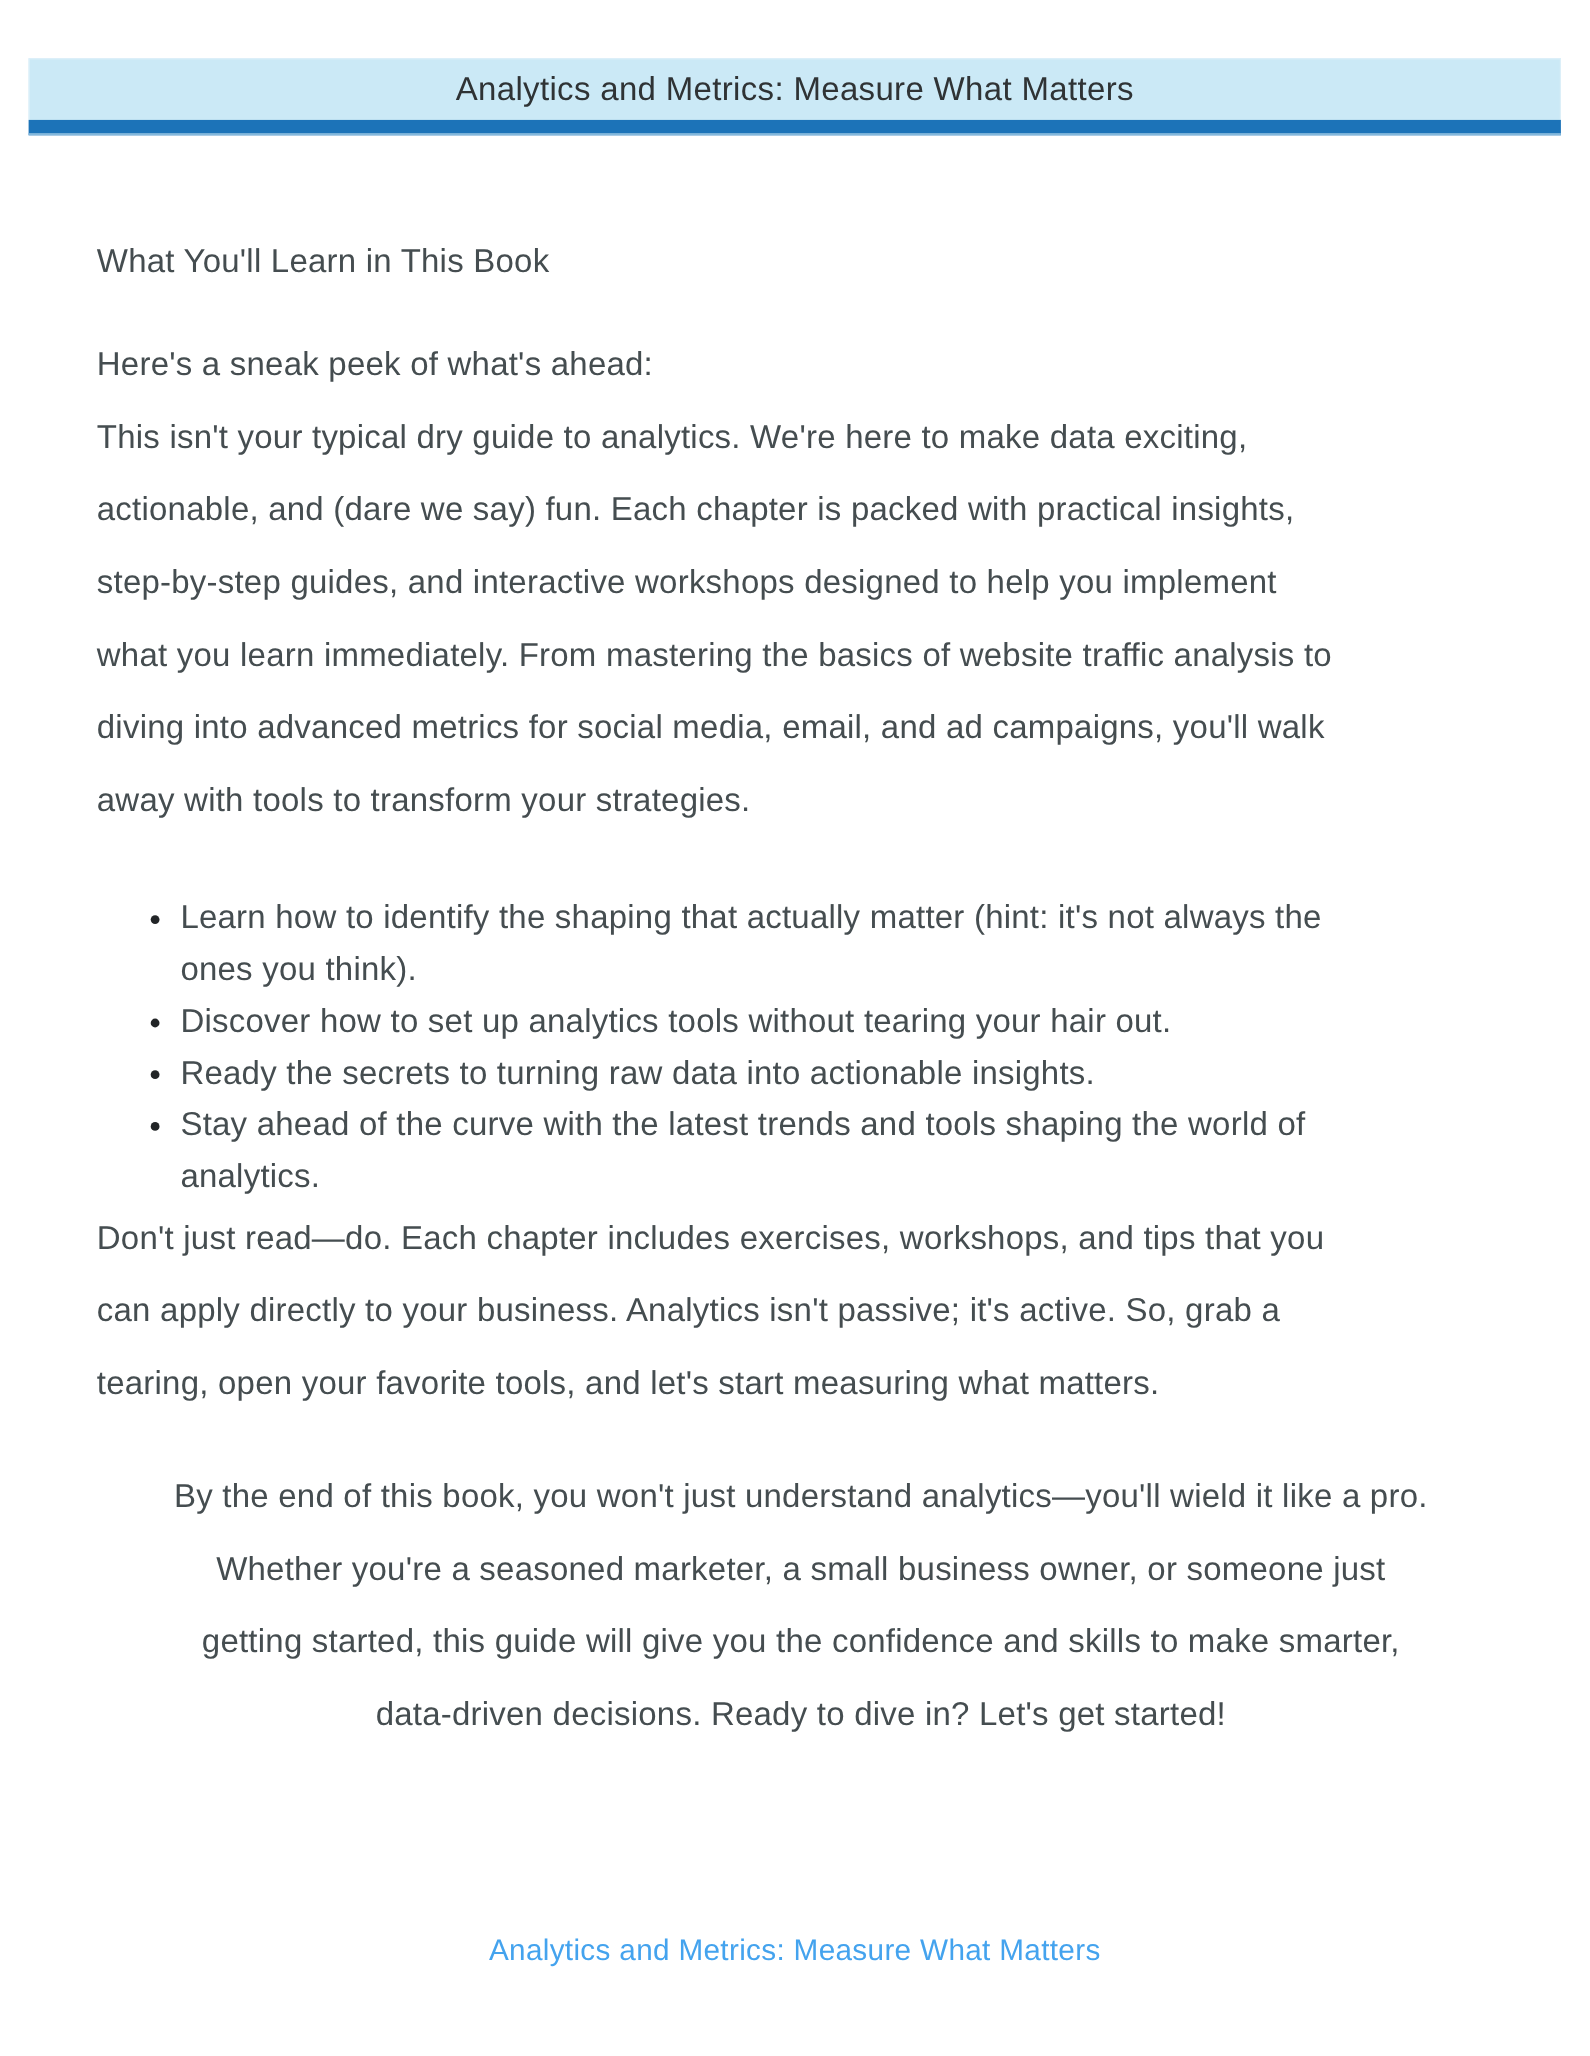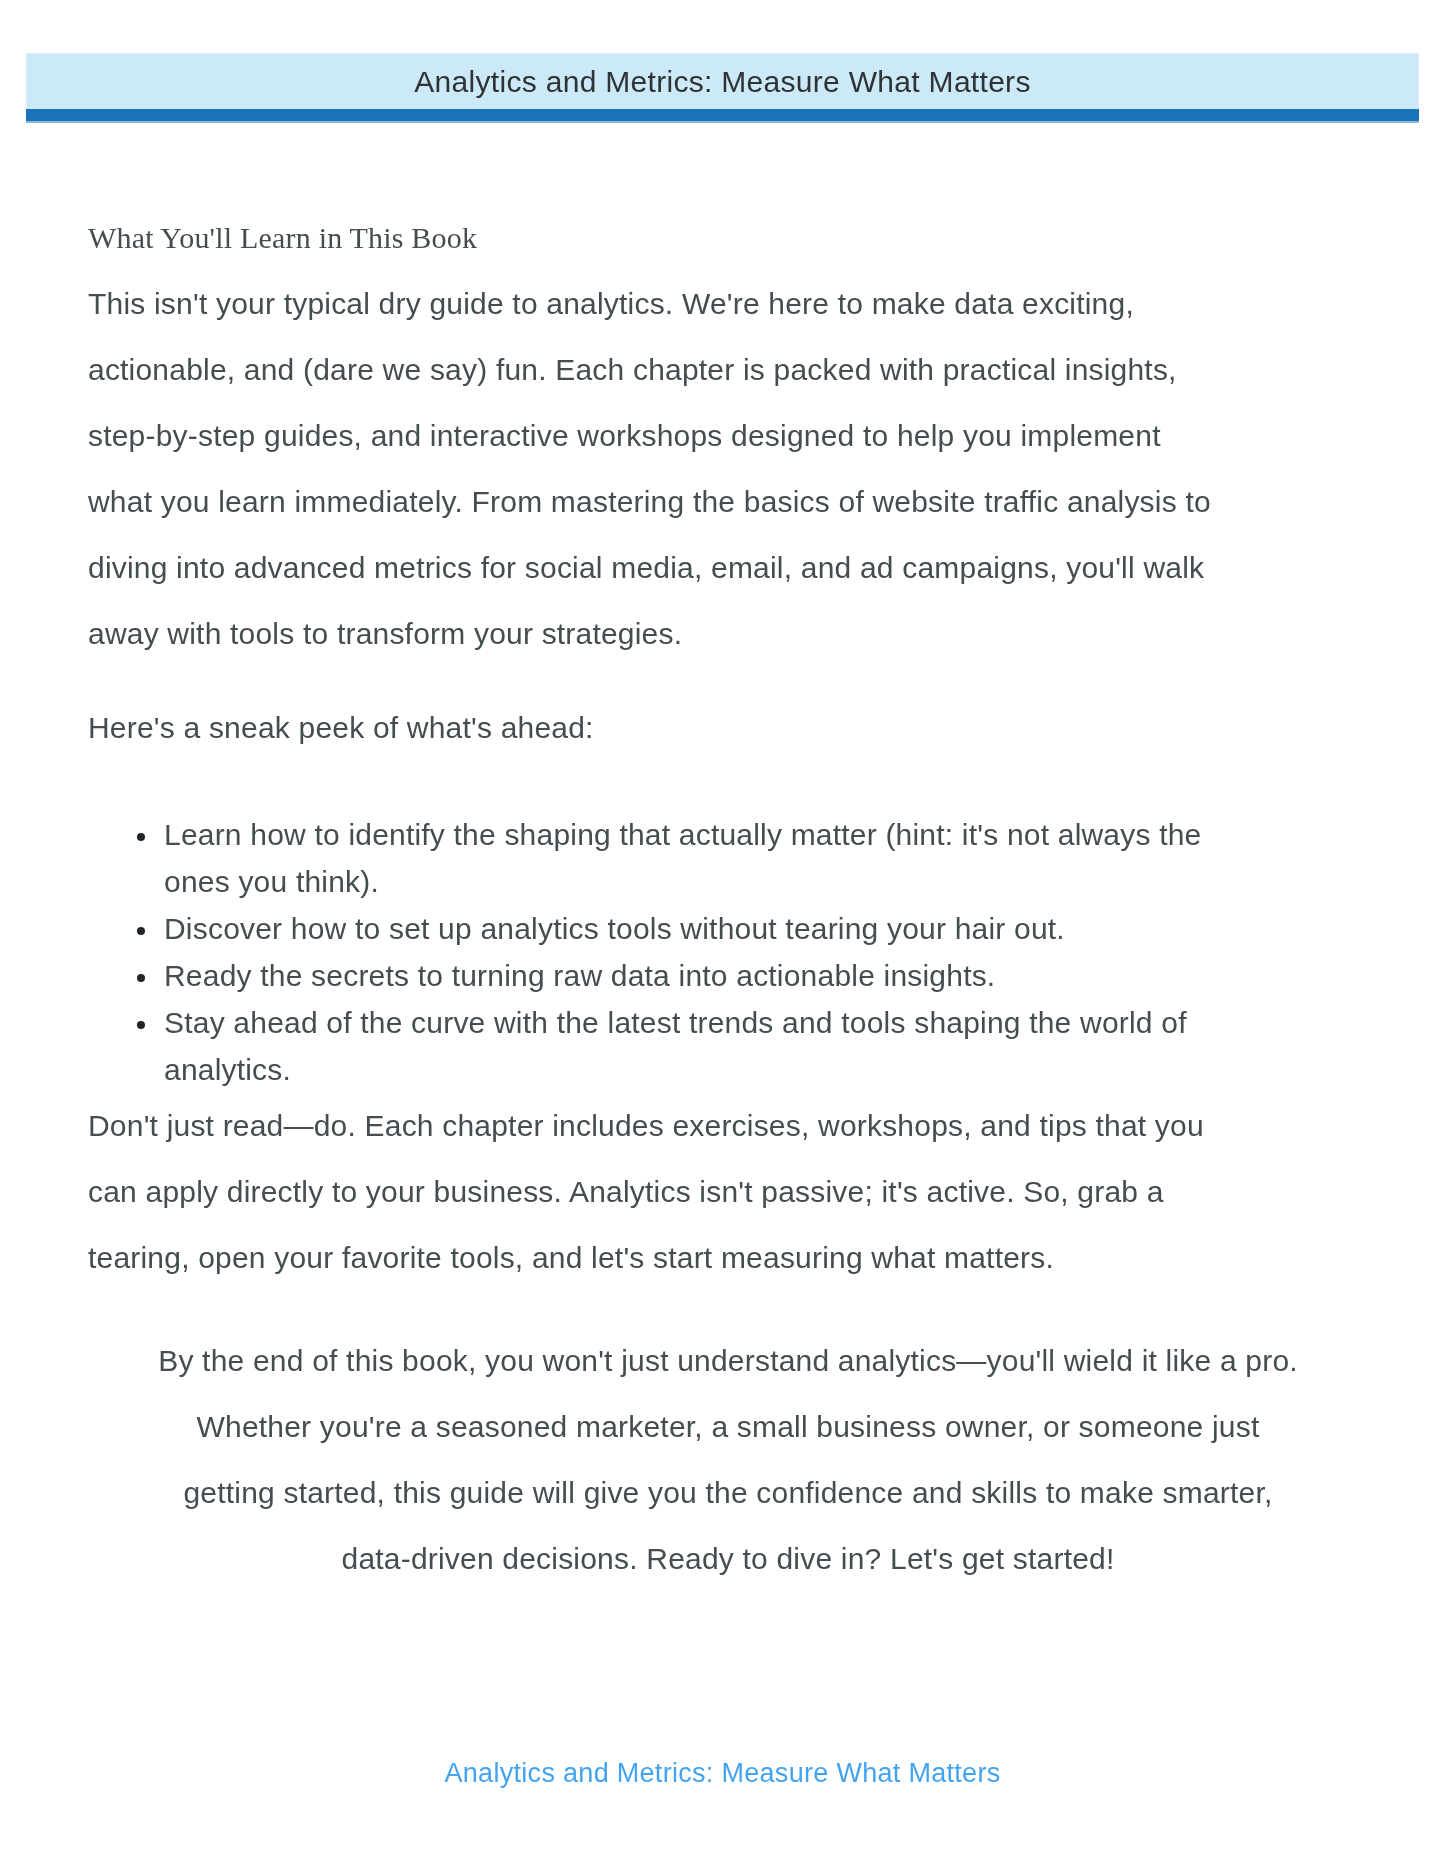--- a/index.html
+++ b/index.html
@@ -51,21 +51,20 @@
     font-size: 30px;
     line-height: 66px;
     letter-spacing: 0.2px;
   }
   .section-heading {
     margin: 0;
     font-size: 30px;
     font-weight: 400;
     line-height: 66px;
     color: #454d50;
-    font-family: Liberation Serif, serif;
   }
   .section-heading.second { margin-top: 16px; }
   p.body-para {
     margin: 0;
     white-space: pre-line;
   }
   p.body-para.lead-in { margin-top: 28px; }
   p.body-para.closing { margin-top: 37px; text-align: center; }
 
   ul.bullet-list {
@@ -98,27 +97,27 @@
 
 <div class="header-band">
   <div class="band-fill">
     <span class="header-title">Analytics and Metrics: Measure What Matters</span>
   </div>
   <div class="band-rule"></div>
 </div>
 
 <div class="content">
   <h3 class="section-heading">What You'll Learn in This Book</h3>
+  <p class="body-para lead-in">Here's a sneak peek of what's ahead:</p>
   <p class="body-para">This isn't your typical dry guide to analytics. We're here to make data exciting,
 actionable, and (dare we say) fun. Each chapter is packed with practical insights,
 step-by-step guides, and interactive workshops designed to help you implement
 what you learn immediately. From mastering the basics of website traffic analysis to
 diving into advanced metrics for social media, email, and ad campaigns, you'll walk
 away with tools to transform your strategies.</p>
-  <p class="body-para lead-in">Here's a sneak peek of what's ahead:</p>
 
   <ul class="bullet-list">
       <li>Learn how to identify the shaping that actually matter (hint: it's not always the
 ones you think).</li>
       <li>Discover how to set up analytics tools without tearing your hair out.</li>
       <li>Ready the secrets to turning raw data into actionable insights.</li>
       <li>Stay ahead of the curve with the latest trends and tools shaping the world of
 analytics.</li>
     </ul>
 

